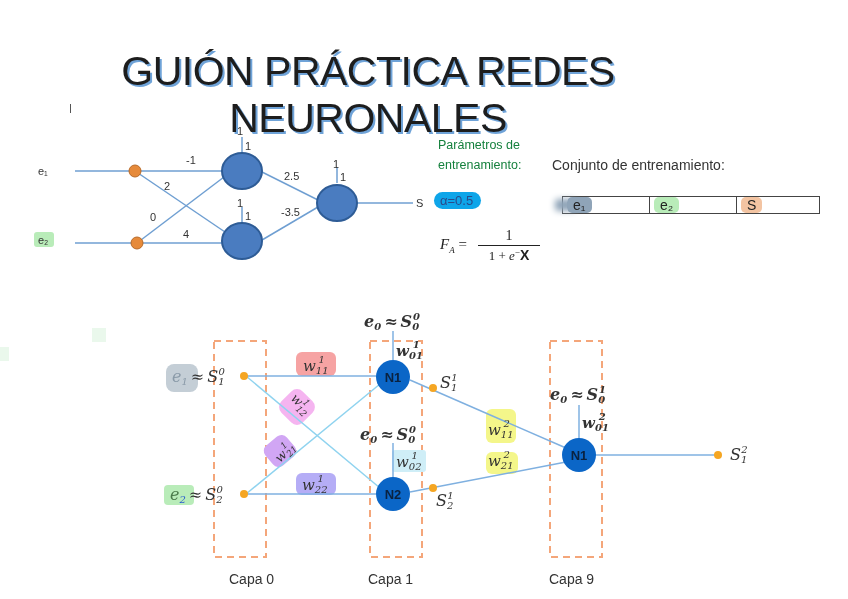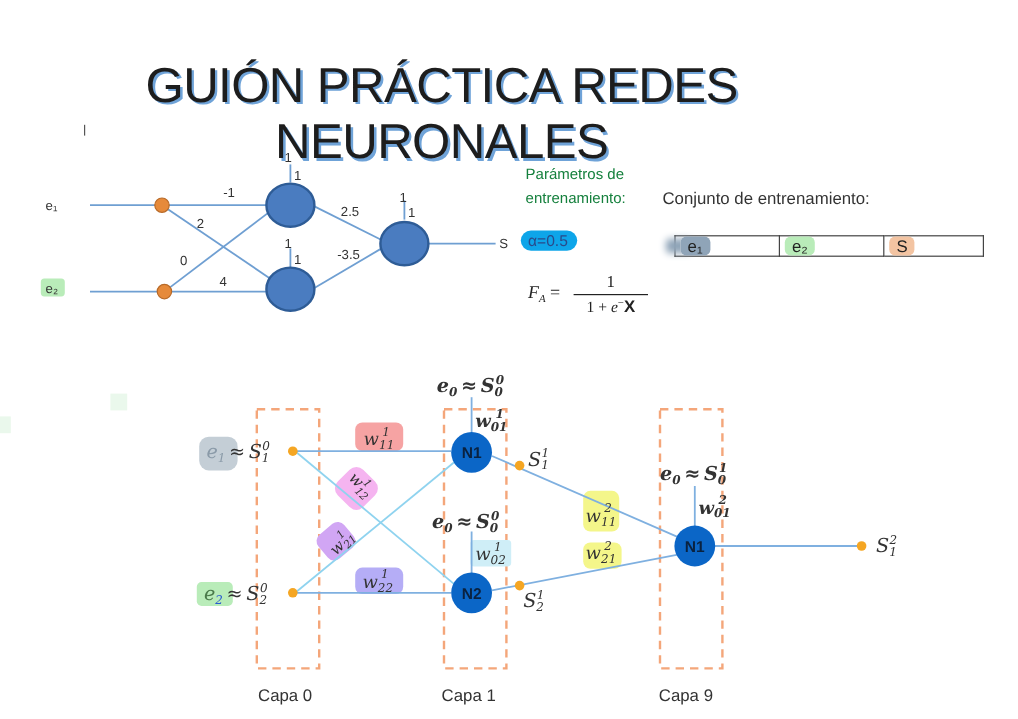--- a/index.html
+++ b/index.html
@@ -205,15 +205,15 @@
 <table class="train">
   <tbody>
       <tr>
     <td><span class="hl hl-e1">e₁</span></td>
     <td><span class="hl hl-e2">e₂</span></td>
     <td class="c3"><span class="hl hl-s">S</span></td>
   </tr>
 </tbody>
   </table>
 
-<div class="caption" style="left:215px;top:571px;">Capa 0</div>
+<div class="caption" style="left:229px;top:571px;">Capa 0</div>
 <div class="caption" style="left:368px;top:571px;">Capa 1</div>
 <div class="caption" style="left:549px;top:571px;">Capa 9</div>
 
 </body></html>

